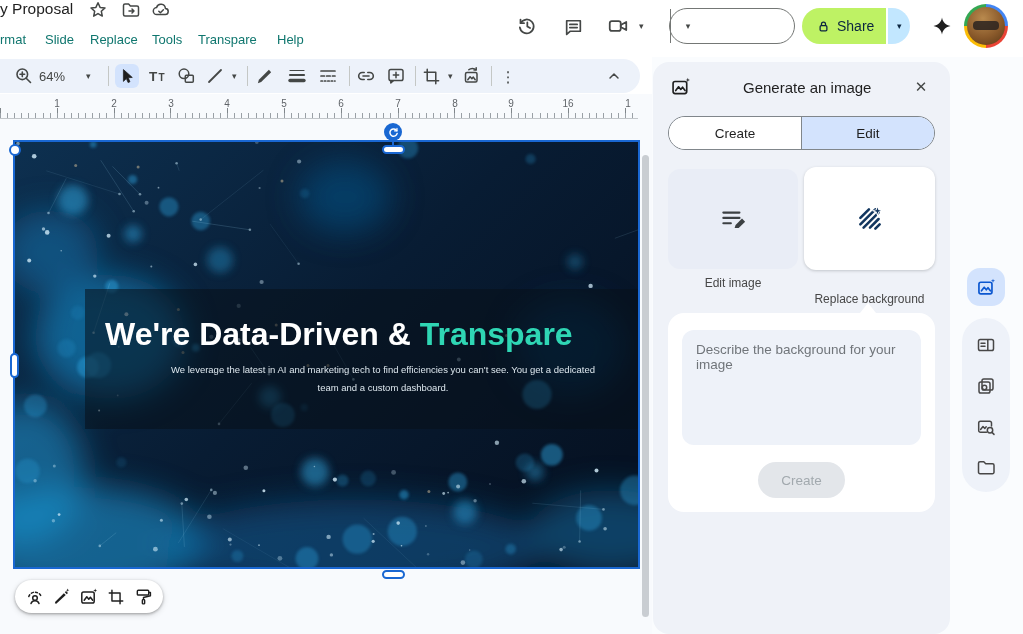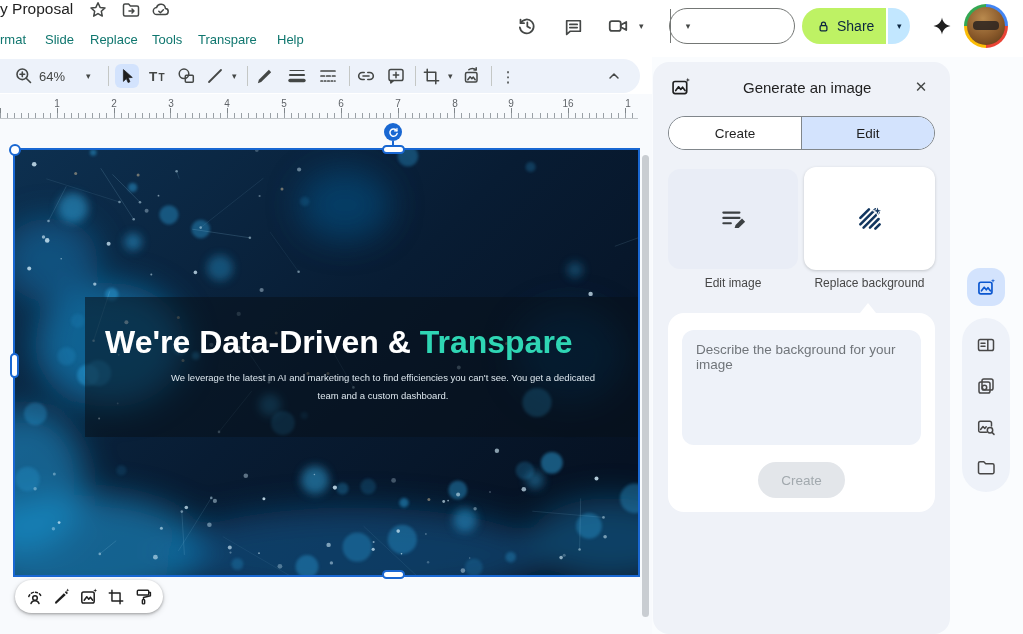--- a/index.html
+++ b/index.html
@@ -48,21 +48,21 @@
   .canvas-bg{left:0;top:94px;width:652px;height:540px;background:#f8fafd;}
   .ruler{left:0;top:97px;width:638px;height:21px;border-bottom:1px solid #c2c6ca;}
   .ruler-ticks{position:absolute;left:0;bottom:0;width:100%;height:100%;
     background-image:
       repeating-linear-gradient(90deg,#9aa0a6 0 1px,transparent 1px 7.1px),
       repeating-linear-gradient(90deg,#80868b 0 1px,transparent 1px 56.8px);
     background-size:100% 5px,100% 10px;
     background-position:left bottom,left bottom;background-repeat:no-repeat;}
   .rnum{position:absolute;top:1px;transform:translateX(-50%);font-size:10px;color:#5f6368;}
 
-  .slide{left:15px;top:150px;width:623px;height:425px;border:2px solid #1967d2;
+  .slide{left:15px;top:142px;width:623px;height:425px;border:2px solid #1967d2;
     box-sizing:content-box;overflow:hidden;margin:-2px;background:#081c33;}
   .handle{position:absolute;background:#fff;border:2px solid #1967d2;box-sizing:border-box;}
   .h-circle{width:12px;height:12px;border-radius:50%;}
   .h-pill-h{width:23px;height:9px;border-radius:5px;}
   .h-pill-v{width:9px;height:25px;border-radius:5px;}
   .rotate-handle{left:384px;top:123px;width:18px;height:18px;border-radius:50%;
     background:#1967d2;display:flex;align-items:center;justify-content:center;}
   .rotate-stem{left:392px;top:141px;width:2px;height:6px;background:#1967d2;}
 
   .vscroll{left:642px;top:155px;width:7px;height:462px;background:#c9cdd2;border-radius:4px;}
@@ -589,21 +589,21 @@
       <svg width="30" height="30" viewBox="0 0 28 28" fill="none" stroke="#12365f" stroke-width="2.4" stroke-linecap="round">
         <path d="M5 13 L13 5"></path>
           <path d="M5 19 L19 5"></path>
           <path d="M8 22 L22 8"></path>
         <path d="M14 22 L22 14"></path>
           <path d="M19 23 L23 19"></path>
         <path d="M21 3.2 l.8 2.4 2.4.8 -2.4.8 -.8 2.4 -.8-2.4 -2.4-.8 2.4-.8 z" fill="#12365f" stroke="#ffffff" stroke-width="1.6" paint-order="stroke"></path>
       </svg>
     </div>
     <div class="mode-lbl" style="left:15px;width:130px;">Edit image</div>
-    <div class="mode-lbl" style="left:151px;width:131px;">Replace background</div>
+    <div class="mode-lbl" style="left:151px;width:131px;margin-top:16px;">Replace background</div>
 
     <div class="abs prompt-caret"></div>
     <div class="abs prompt-card">
       <textarea class="prompt-input" placeholder="Describe the background for your image" style=""></textarea>
       <button class="create-btn">Create</button>
     </div>
   </div>
 
   <div class="abs tile-active">
     <svg width="21" height="21" viewBox="0 0 20 20" fill="none" stroke="#0b57d0" stroke-width="1.6" stroke-linejoin="round">

